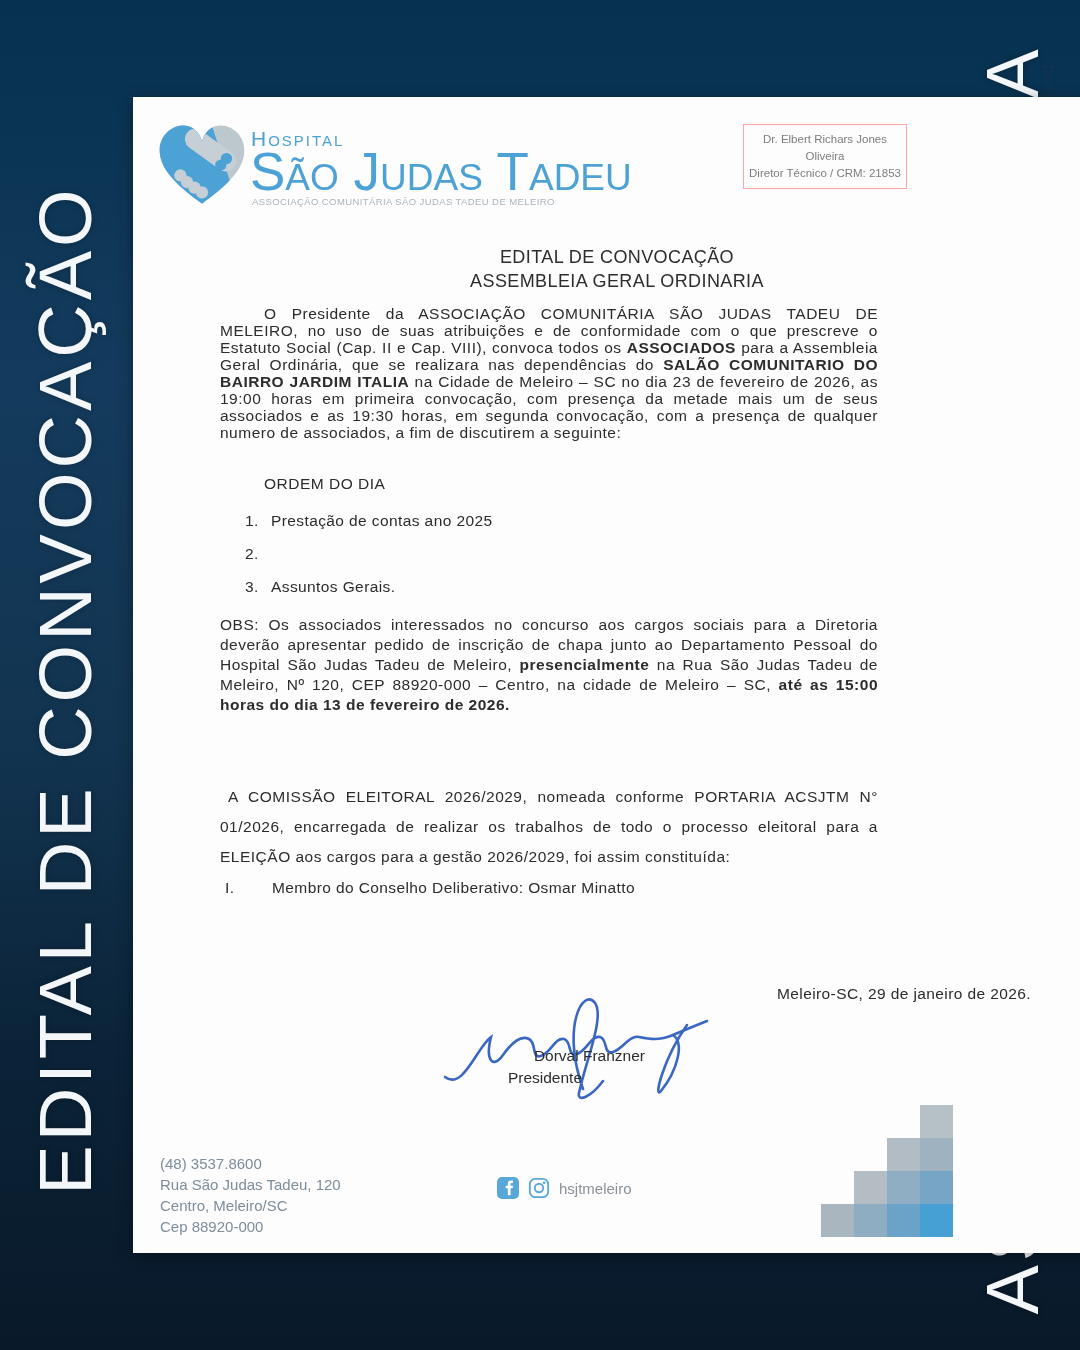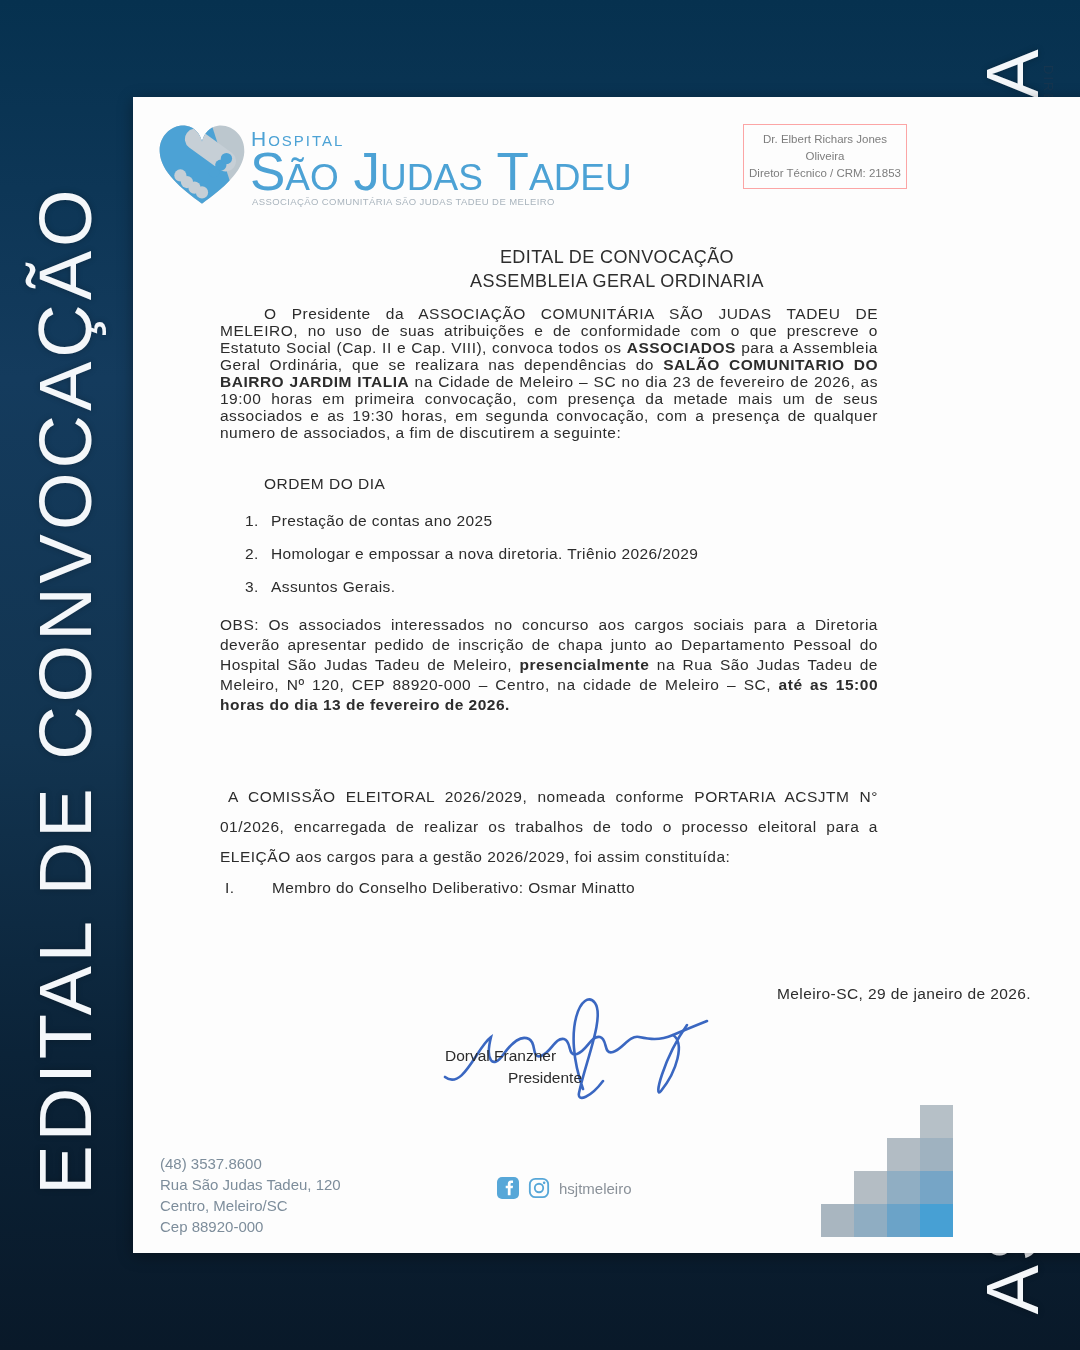--- a/index.html
+++ b/index.html
@@ -58,21 +58,21 @@
   .onum { width:26px; flex:none; }
 
   .members { position:absolute; left:92px; top:781px; width:653px; }
   .mitem { display:flex; line-height:20px; margin-bottom:8px; font-size:15.5px; letter-spacing:.4px; }
   .mnum { width:47px; flex:none; }
   .mtext { flex:1; text-align:justify; line-height:28px; margin-top:-4px; }
 
   .dateline { position:absolute; right:70px; top:888px; font-size:15.5px; letter-spacing:.4px; }
 
   .signature { position:absolute; left:300px; top:888px; width:320px; height:122px; }
-  .signer-name { position:absolute; left:312px; top:950px; width:200px; text-align:left; font-size:15.5px; }
+  .signer-name { position:absolute; left:312px; top:950px; width:200px; text-align:right; font-size:15.5px; }
   .signer-role { position:absolute; left:312px; top:972px; width:200px; text-align:center; font-size:15.5px; }
 
   .contact { position:absolute; left:27px; top:1056px; font-size:15px; line-height:21px; color:#7d8d9b; }
   .social { position:absolute; left:364px; top:1080px; display:flex; align-items:center; gap:9px; }
   .social svg { width:22px; height:22px; display:block; }
   .handle { font-size:15px; color:#8a9199; }
 
   .sq { position:absolute; width:33px; height:33px; display:block; }
 </style>
 </head>
@@ -120,21 +120,20 @@
   <p class="body-text intro"><span>O Presidente da ASSOCIAÇÃO COMUNITÁRIA SÃO JUDAS TADEU DE MELEIRO, no uso de suas atribuições e de conformidade com o que prescreve o Estatuto Social (Cap. II e Cap. VIII), convoca todos os </span><span class="b">ASSOCIADOS</span><span> para a Assembleia Geral Ordinária, que se realizara nas dependências do </span><span class="b">SALÃO COMUNITARIO DO BAIRRO JARDIM ITALIA</span><span> na Cidade de Meleiro – SC no dia 23 de fevereiro de 2026, as 19:00 horas em primeira convocação, com presença da metade mais um de seus associados e as 19:30 horas, em segunda convocação, com a presença de qualquer numero de associados, a fim de discutirem a seguinte:</span></p>
 
   <div class="ordem-heading">ORDEM DO DIA</div>
   <div class="ordem-list">
     <div class="oitem">
       <span class="onum">1.</span>
       <span>Prestação de contas ano 2025</span>
     </div>
     <div class="oitem">
       <span class="onum">2.</span>
-      <span>Homologar e empossar a nova diretoria. Triênio 2026/2029</span>
     </div>
     <div class="oitem">
       <span class="onum">3.</span>
       <span>Assuntos Gerais.</span>
     </div>
   </div>
 
   <p class="body-text obs"><span>OBS: Os associados interessados no concurso aos cargos sociais para a Diretoria deverão apresentar pedido de inscrição de chapa junto ao Departamento Pessoal do Hospital São Judas Tadeu de Meleiro, </span><span class="b">presencialmente</span><span> na Rua São Judas Tadeu de Meleiro, Nº 120, CEP 88920-000 – Centro, na cidade de Meleiro – SC, </span><span class="b">até as 15:00 horas do dia 13 de fevereiro de 2026.</span></p>
 
   <p class="body-text comissao">A COMISSÃO ELEITORAL 2026/2029, nomeada conforme PORTARIA ACSJTM N° 01/2026, encarregada de realizar os trabalhos de todo o processo eleitoral para a ELEIÇÃO aos cargos para a gestão 2026/2029, foi assim constituída:</p>

